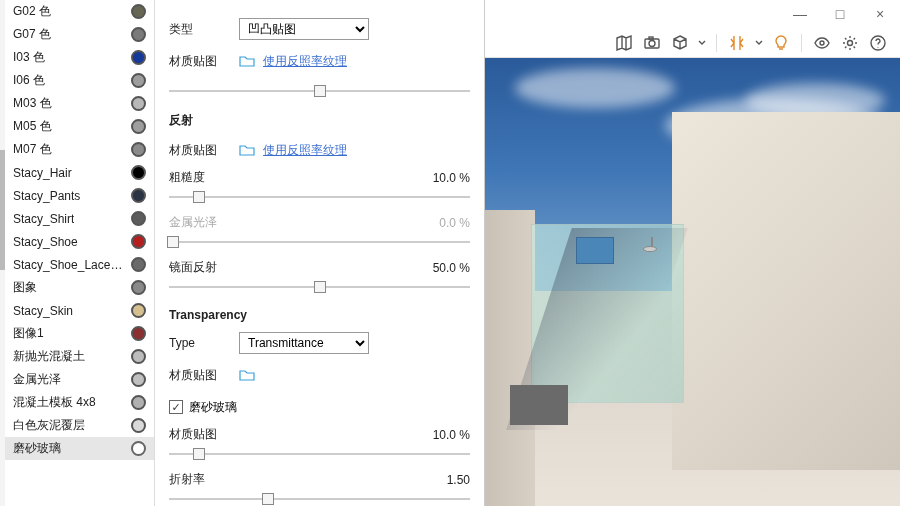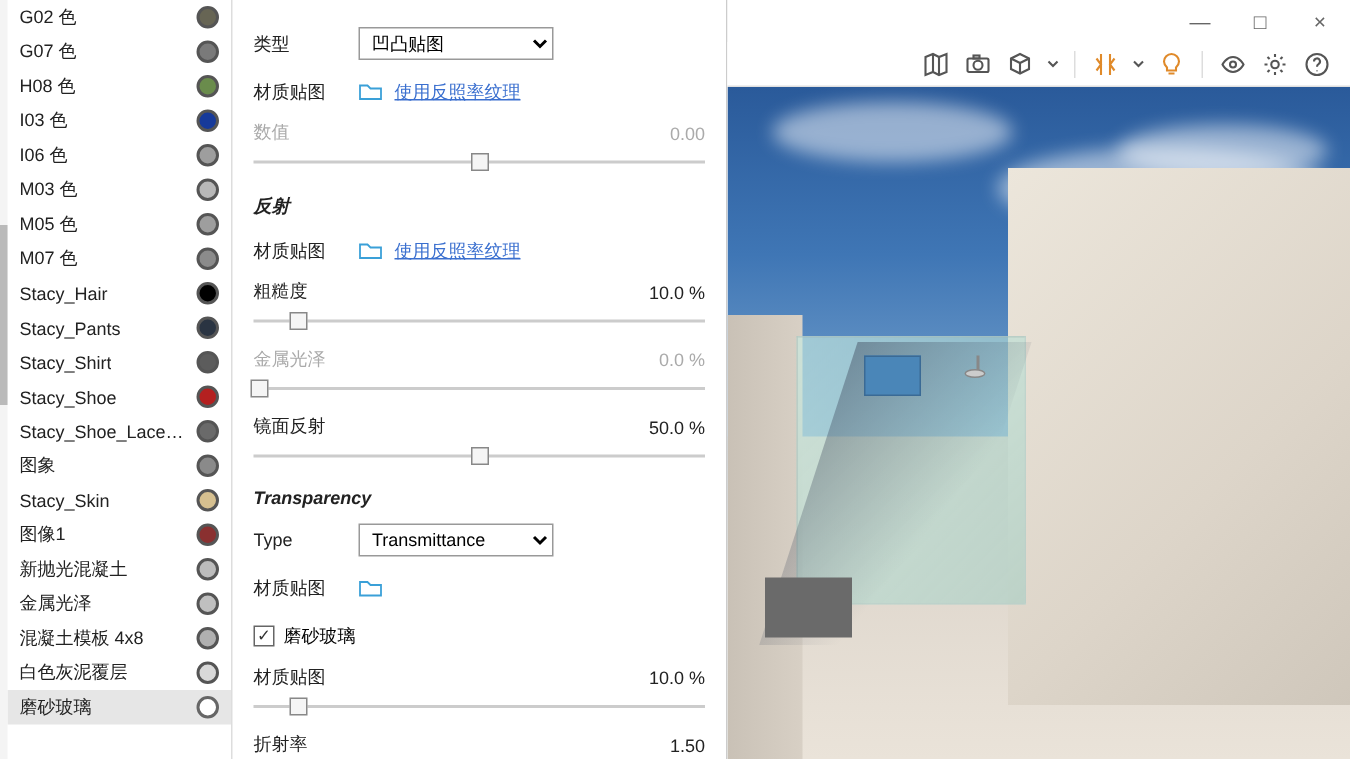--- a/index.html
+++ b/index.html
@@ -6,21 +6,21 @@
 body{width:900px;height:506px;overflow:hidden;display:flex;background:#fff;}
 
 .matlist{width:155px;height:100%;border-right:1px solid #ddd;overflow:hidden;background:#fff;}
 .matrow{display:flex;align-items:center;justify-content:space-between;height:23px;padding:4px 8px;cursor:pointer;}
 .matrow.selected{background:#e6e6e6;}
 .matlabel{white-space:nowrap;overflow:hidden;text-overflow:ellipsis;max-width:110px;color:#222;}
 .swatch{width:15px;height:15px;border-radius:50%;border:2px solid #555;flex-shrink:0;}
 .swatch.ring{background:#fff;border:2px solid #666;}
 
 .props{width:330px;height:100%;padding:16px 14px 14px 14px;overflow:hidden;border-right:1px solid #ccc;}
-.section-head{font-weight:bold;color:#222;margin-top:14px;margin-bottom:8px;font-style:italic;}
+.section-head{font-weight:bold;color:#222;margin-top:14px;margin-bottom:8px;}
 .prow{display:flex;align-items:center;min-height:26px;margin-bottom:6px;}
 .plabel{width:70px;color:#222;flex-shrink:0;}
 .plabel.dim{color:#aaa;}
 select.drop{flex:1;height:22px;border:1px solid #999;background:#fff;padding:0 4px;max-width:130px;}
 .link{color:#3a6fcf;text-decoration:underline;cursor:pointer;}
 .folder{width:16px;height:13px;margin-right:8px;display:inline-block;}
 .folder svg{display:block;}
 .slider-row{display:flex;flex-direction:column;margin-bottom:10px;}
 .slider-top{display:flex;justify-content:space-between;align-items:center;}
 .slider-val{color:#222;}
@@ -56,24 +56,20 @@
   <div id="matlist-body" style="margin-left:5px;">
       <div class="matrow">
         <span class="matlabel">G02 色</span>
         <span class="swatch" style="background: rgb(103, 101, 84);"></span>
       </div>
       <div class="matrow">
         <span class="matlabel">G07 色</span>
         <span class="swatch" style="background: rgb(122, 122, 122);"></span>
       </div>
       <div class="matrow">
-        <span class="matlabel">H08 色</span>
-        <span class="swatch" style="background: rgb(106, 140, 76);"></span>
-      </div>
-      <div class="matrow">
         <span class="matlabel">I03 色</span>
         <span class="swatch" style="background: rgb(23, 58, 154);"></span>
       </div>
       <div class="matrow">
         <span class="matlabel">I06 色</span>
         <span class="swatch" style="background: rgb(158, 158, 158);"></span>
       </div>
       <div class="matrow">
         <span class="matlabel">M03 色</span>
         <span class="swatch" style="background: rgb(184, 184, 184);"></span>
@@ -154,24 +150,20 @@
     <span class="plabel">材质贴图</span>
     <span class="folder">
         <svg width="16" height="13" viewBox="0 0 16 13">
           <path d="M1 3v8h14V4H8L6 2H1z" fill="none" stroke="#3aa0d8" stroke-width="1.2"></path>
         </svg>
       </span>
     <span class="link">使用反照率纹理</span>
   </div>
 
   <div class="slider-row">
-    <div class="slider-top">
-      <span class="plabel dim">数值</span>
-      <span class="slider-val dim">0.00</span>
-    </div>
     <div class="slider-track">
         <div class="track-line"></div>
         <div class="thumb" style="left:calc(50% - 6px)"></div>
       </div>
   </div>
 
   <div class="section-head">反射</div>
 
   <div class="prow">
     <span class="plabel">材质贴图</span>

